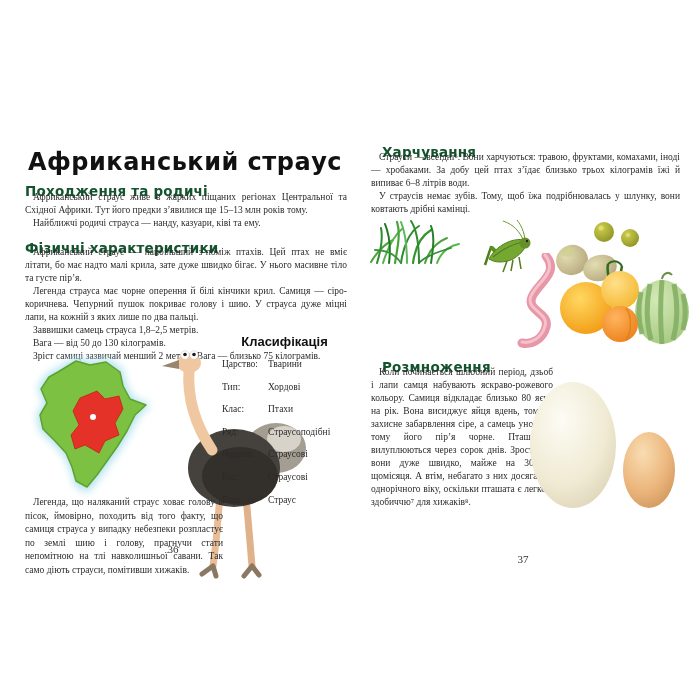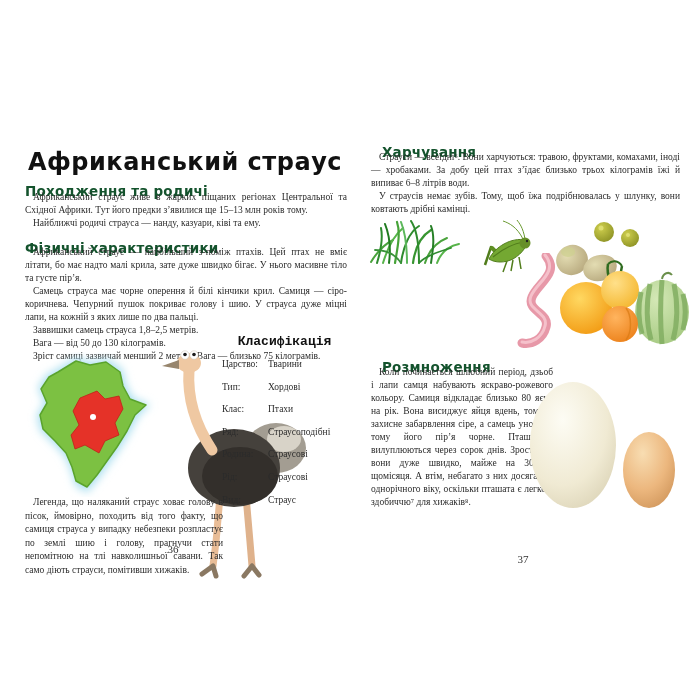--- a/index.html
+++ b/index.html
@@ -3,21 +3,21 @@
 <meta charset="utf-8">
 <style>
   html,body{margin:0;padding:0;background:#ffffff;}
   .spread{position:relative;width:700px;height:700px;background:#ffffff;overflow:hidden;
           font-family:"Liberation Serif", serif;color:#2b2b2b;padding-left:48px;}
   .abs{position:absolute;}
   .title{font-family:"DejaVu Sans", sans-serif;font-weight:bold;font-size:24px;
          letter-spacing:0.5px;color:#111;text-align:center;}
   .h2{font-family:"DejaVu Sans", sans-serif;font-weight:bold;font-size:13.5px;color:#14532d;
       letter-spacing:0.2px;}
-  .h3{font-family:Liberation Mono, monospace;font-weight:bold;font-size:13px;color:#111;
+  .h3{font-family:Liberation Sans, sans-serif;font-weight:bold;font-size:13px;color:#111;
       text-align:center;}
   .textblock p{margin:0;font-size:9.5px;line-height:13px;text-align:justify;text-indent:8px;}
   .caption{font-size:9.5px;line-height:13.5px;text-align:justify;text-indent:8px;margin:0;}
   .classification{font-size:9.5px;}
   .crow{display:flex;line-height:14.6px;margin-top:8px;}
   .clabel{width:46px;flex:none;}
   .cvalue{flex:1;white-space:nowrap;}
   .pagenum{font-size:11px;color:#333;text-align:center;width:30px;}
   svg{display:block;}
 </style>
@@ -34,21 +34,21 @@
 
     <div class="abs textblock" style="left:25px;top:191px;width:322px;">
       <p>Африканський страус живе в жарких піщаних регіонах Центральної та Східної Африки. Тут його предки з’явилися ще 15–13 млн років тому.</p>
       <p>Найближчі родичі страуса — нанду, казуари, ківі та ему.</p>
     </div>
 
     <h2 class="abs h2" style="left:25px;top:229px;">Фізичні характеристики</h2>
 
     <div class="abs textblock" style="left:25px;top:246px;width:322px;">
       <p>Африканський страус — найбільший з-поміж птахів. Цей птах не вміє літати, бо має надто малі крила, зате дуже швидко бігає. У нього масивне тіло та густе пір’я.</p>
-      <p>Самець страуса має чорне оперення й білі кінчики крил. Самиця — сіро-коричнева. Чепурний пушок покриває голову і шию. У страуса дуже міцні лапи, на кожній з яких лише по два пальці.</p>
+      <p>Легенда страуса має чорне оперення й білі кінчики крил. Самиця — сіро-коричнева. Чепурний пушок покриває голову і шию. У страуса дуже міцні лапи, на кожній з яких лише по два пальці.</p>
       <p>Заввишки самець страуса 1,8–2,5 метрів.</p>
       <p>Вага — від 50 до 130 кілограмів.</p>
       <p>Зріст самиці зазвичай менший 2 метрів. Вага — близько 75 кілограмів.</p>
     </div>
 
     <svg class="abs" style="left:26px;top:352px;" width="140" height="145" viewBox="0 0 140 145">
       <defs>
           <filter id="blur1" x="-30%" y="-30%" width="160%" height="160%">
             <feGaussianBlur stdDeviation="4"></feGaussianBlur>
           </filter>

